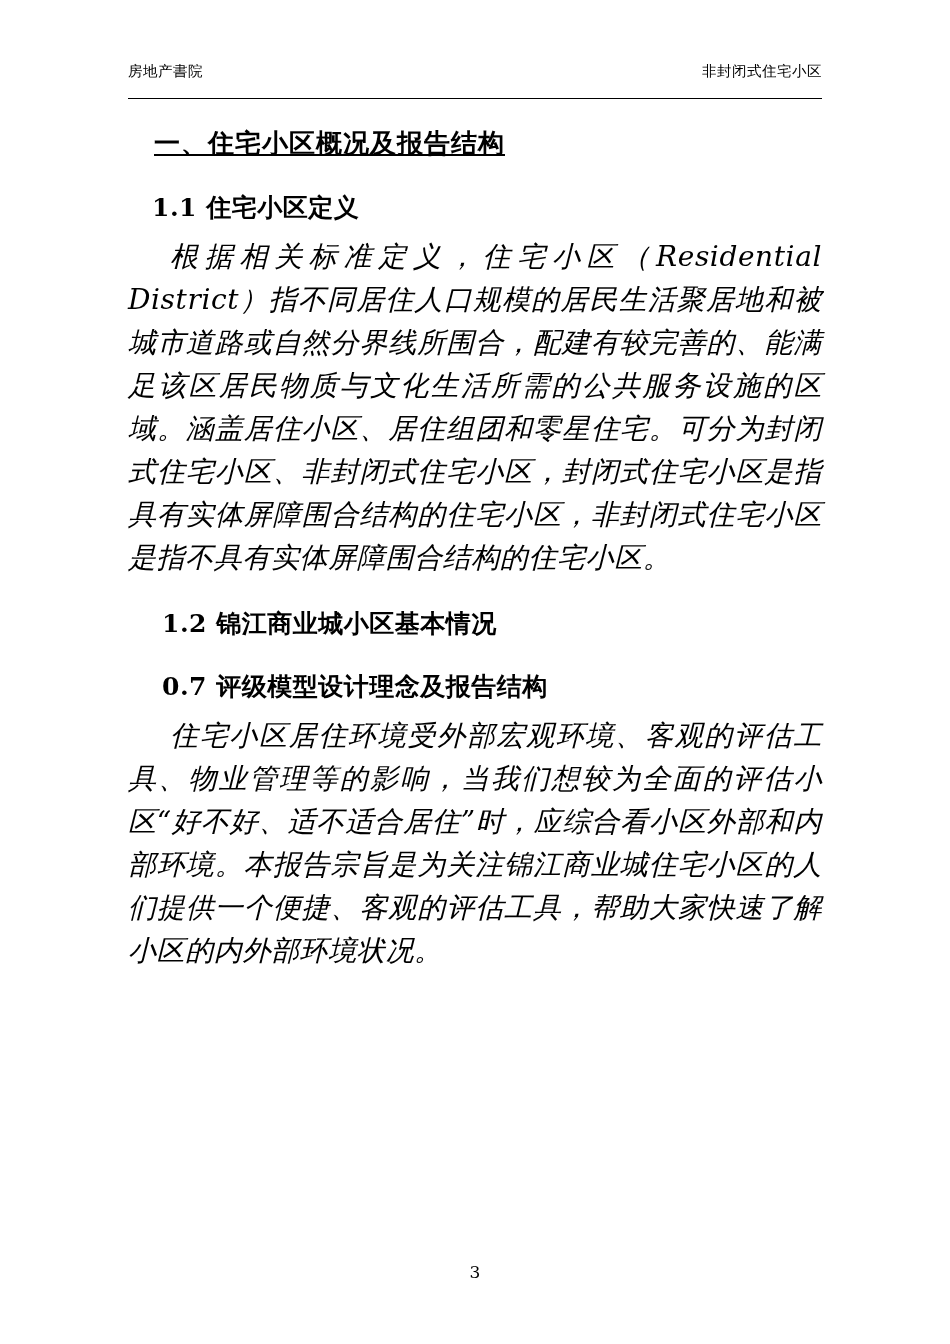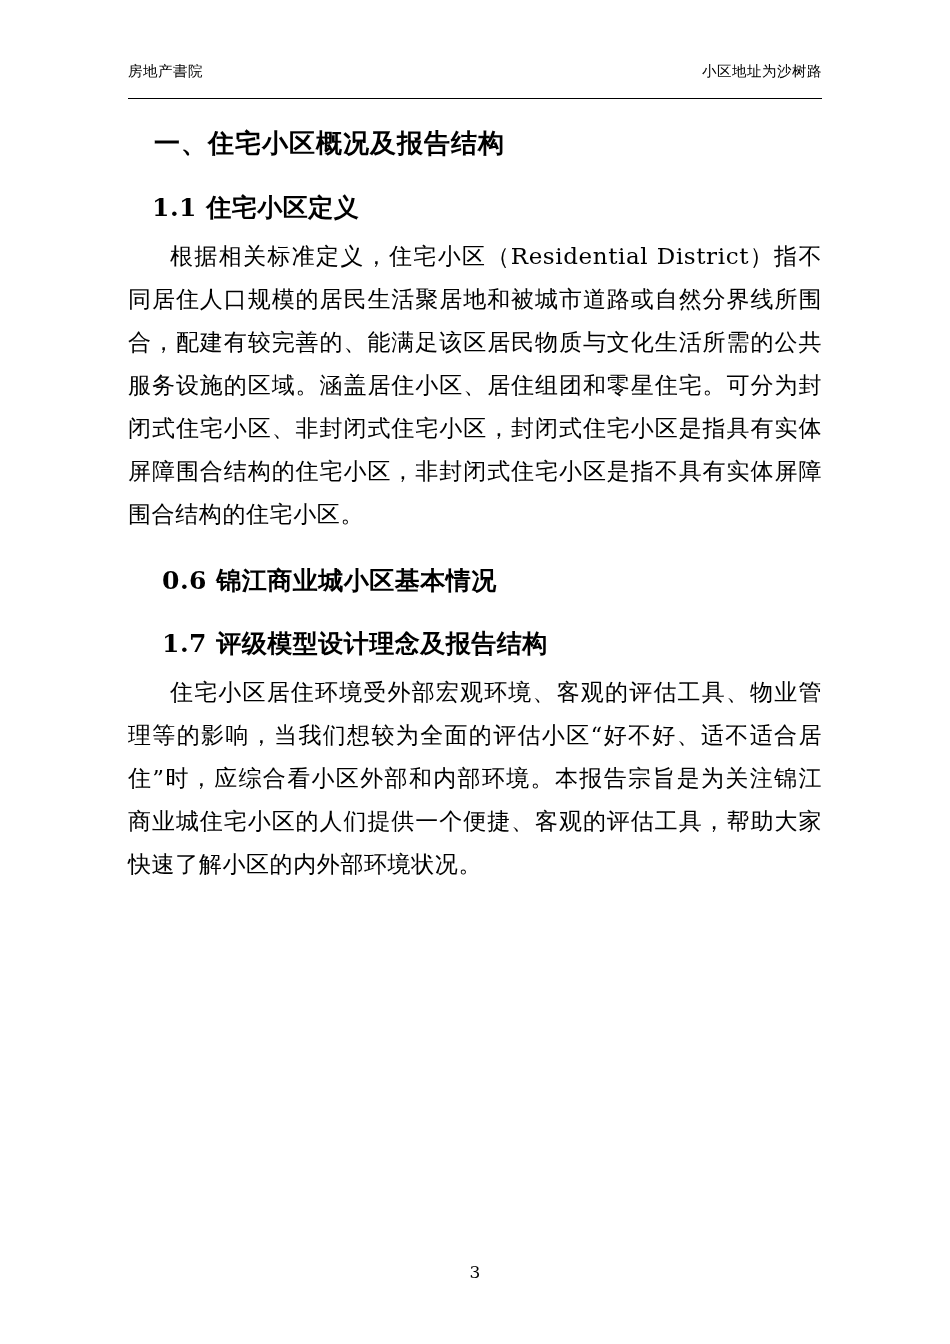--- a/index.html
+++ b/index.html
@@ -48,70 +48,72 @@
     top: 110px;
   }
 
   h1.chapter-title {
     font-size: 26px;
     font-weight: bold;
     margin: 14px 0 16px 0;
     text-indent: 26px;
     letter-spacing: 1px;
     line-height: 1.5;
+    text-decoration: underline;
   }
   h2.section-title {
     font-size: 25px;
     font-weight: bold;
     margin: 26px 0 4px 0;
     text-indent: 24px;
     letter-spacing: 0.5px;
     line-height: 1.5;
   }
   h2.section-title.indent2 {
     text-indent: 34px;
   }
   p.body-text {
-    font-size: 23px;
+    font-size: 28px;
     line-height: 43px;
     margin: 8px 0 0 0;
     text-indent: 42px;
     text-align: justify;
     text-justify: inter-ideograph;
     letter-spacing: 0.6px;
+    font-style: italic;
   }
   .footer-pageno {
     position: absolute;
     left: 0;
     right: 0;
     top: 1262px;
     text-align: center;
     font-size: 17px;
     font-family: "DejaVu Serif", "Liberation Serif", serif;
   }
 </style>
 </head>
 <body>
 
 <div class="page">
 
   <div class="header">
     <span class="header-left">房地产書院</span>
-    <span class="header-right">小区地址为沙树路</span>
+    <span class="header-right">非封闭式住宅小区</span>
   </div>
 
   <div class="content">
 
     <h1 class="chapter-title">一、住宅小区概况及报告结构</h1>
 
     <h2 class="section-title">1.1  住宅小区定义</h2>
     <p class="body-text">根据相关标准定义，住宅小区（Residential District）指不同居住人口规模的居民生活聚居地和被城市道路或自然分界线所围合，配建有较完善的、能满足该区居民物质与文化生活所需的公共服务设施的区域。涵盖居住小区、居住组团和零星住宅。可分为封闭式住宅小区、非封闭式住宅小区，封闭式住宅小区是指具有实体屏障围合结构的住宅小区，非封闭式住宅小区是指不具有实体屏障围合结构的住宅小区。</p>
 
-    <h2 class="section-title indent2">0.6  锦江商业城小区基本情况</h2>
+    <h2 class="section-title indent2">1.2  锦江商业城小区基本情况</h2>
 
-    <h2 class="section-title indent2">1.7  评级模型设计理念及报告结构</h2>
+    <h2 class="section-title indent2">0.7  评级模型设计理念及报告结构</h2>
     <p class="body-text">住宅小区居住环境受外部宏观环境、客观的评估工具、物业管理等的影响，当我们想较为全面的评估小区“好不好、适不适合居住”时，应综合看小区外部和内部环境。本报告宗旨是为关注锦江商业城住宅小区的人们提供一个便捷、客观的评估工具，帮助大家快速了解小区的内外部环境状况。</p>
 
   </div>
 
   <div class="footer-pageno">3</div>
 
 </div>
 
 </body></html>

